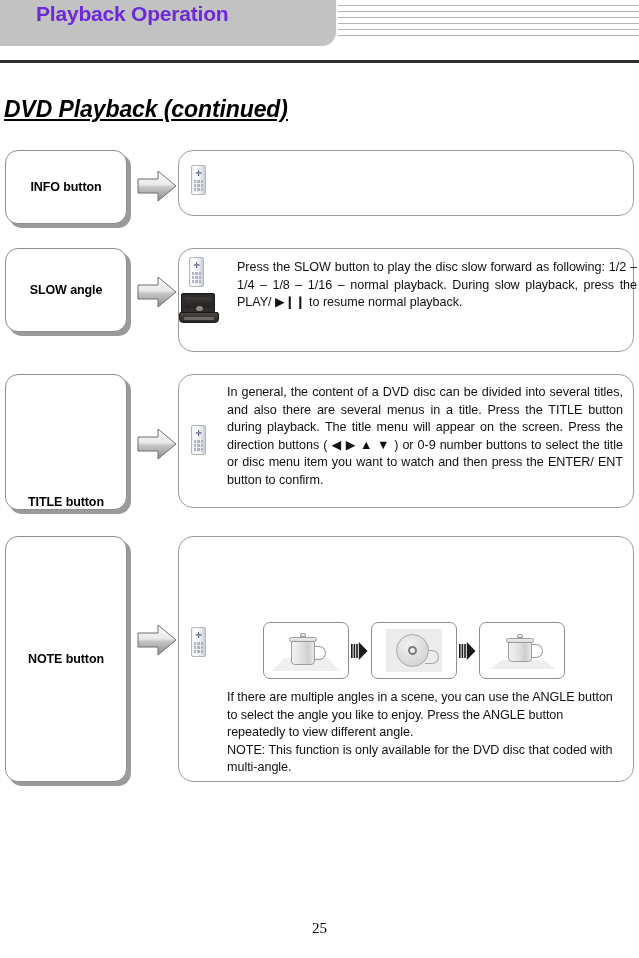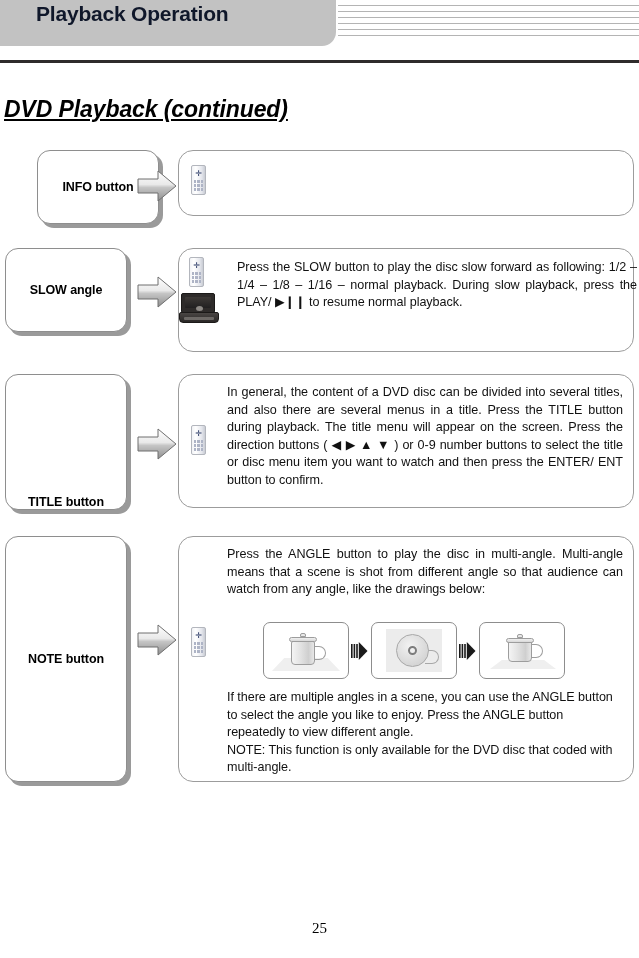--- a/index.html
+++ b/index.html
@@ -19,21 +19,21 @@
     position: absolute; left: 0; top: 0; width: 639px; height: 66px;
   }
   .header-tab {
     position: absolute; left: -14px; top: 0; width: 350px; height: 46px;
     background: #c2c2c2;
     border-radius: 0 0 14px 14px;
   }
   .header-title {
     position: absolute; left: 36px; top: 2px;
     font-size: 21px; font-weight: bold; letter-spacing: -0.2px;
-    color: #0f172a;
+    color: #6d28d9;
     white-space: nowrap;
   }
   .header-lines {
     position: absolute; left: 338px; top: 5px; width: 301px; height: 38px;
   }
   .header-lines i {
     display: block; width: 100%; height: 1px;
     background: #b4b4b4; margin-bottom: 5px;
   }
   .header-rule {
@@ -242,21 +242,21 @@
       <i></i>
       <i></i>
       <i></i>
   </div>
 </div>
 <div class="header-rule"></div>
 
 <div class="page-heading">DVD Playback (continued)</div>
 
 <div class="row" style="top:150px;">
-  <div class="label-box" style="height:74px;margin-left:32px;">
+  <div class="label-box" style="height:74px;">
     <span>INFO button</span>
   </div>
 
   <div class="arrow" style="top:18px;">
     <svg width="42" height="36" viewBox="0 0 42 36">
       <defs>
         <linearGradient id="ag1" x1="0" y1="0" x2="0" y2="1">
           <stop offset="0" stop-color="#ffffff"></stop>
           <stop offset="0.45" stop-color="#e9e9e9"></stop>
           <stop offset="0.55" stop-color="#c5c5c5"></stop>
@@ -377,21 +377,20 @@
             <i></i>
             <i></i>
             <i></i>
             <i></i>
             <i></i>
             <i></i>
             <i></i>
         </div>
       </div>
 
-      <div class="desc-text" style="left:48px; top:9px; width:396px;">Press the ANGLE button to play the disc in multi-angle. Multi-angle means that a scene is shot from different angle so that audience can watch from any angle, like the drawings below:</div>
 
       <div class="drawings" style="left:84px; top:85px;">
 
         <div class="frame">
           <div class="mug-scene">
             <div class="mug-table"></div>
             <div class="mug-handle"></div>
             <div class="mug-body"></div>
             <div class="mug-lid"></div>
             <div class="mug-knob"></div>

